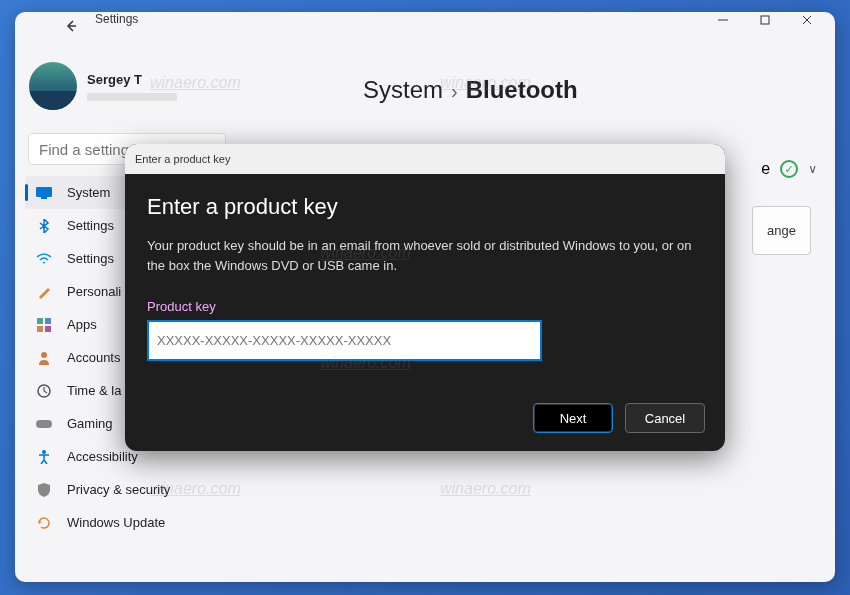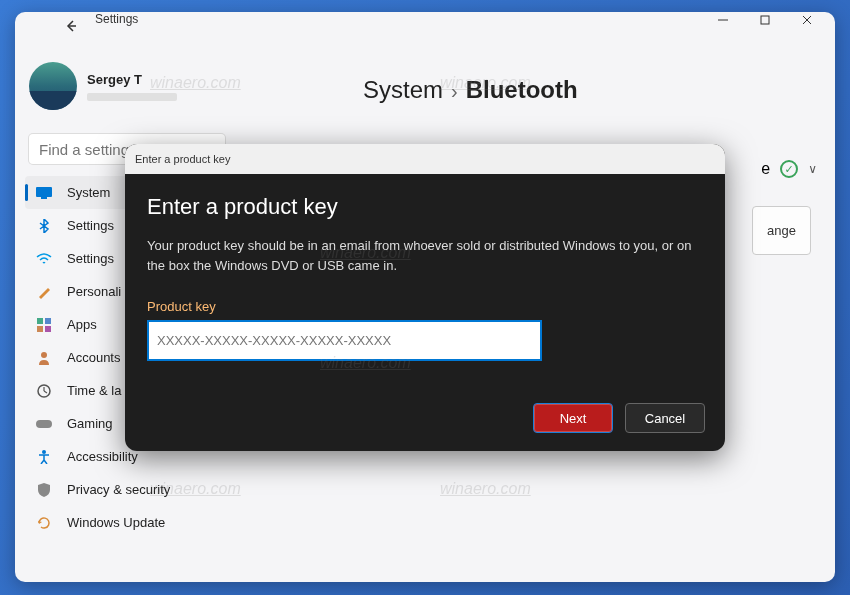--- a/index.html
+++ b/index.html
@@ -31,25 +31,25 @@
 .bc-act { font-weight: 700; }
 .content-row { position: absolute; right: 18px; top: 108px; display: flex; align-items: center; gap: 10px; }
 .status-check { width: 18px; height: 18px; border: 2px solid #3aa35a; border-radius: 50%; display: flex; align-items: center; justify-content: center; color: #3aa35a; font-size: 11px; }
 .chevron { color: #555; font-size: 12px; }
 .change-btn { position: absolute; right: 24px; top: 154px; padding: 16px 14px; border: 1px solid #ccc; background: #fdfdfd; border-radius: 4px; font-size: 13px; color: #333; cursor: pointer; }
 .overlay { position: absolute; left: 125px; top: 144px; width: 600px; background: #1e1e1e; border-radius: 12px; box-shadow: 0 8px 30px rgba(0,0,0,0.5); overflow: hidden; }
 .ovl-title { height: 30px; background: #f0f0f0; display: flex; align-items: center; padding: 0 10px; font-size: 11px; color: #333; }
 .ovl-body { padding: 20px 22px 18px 22px; }
 .ovl-h { font-size: 22px; color: #fff; font-weight: 400; margin-bottom: 16px; }
 .ovl-desc { font-size: 13px; color: #ddd; line-height: 1.5; margin-bottom: 24px; }
-.ovl-label { font-size: 13px; color: #fdba74; margin-bottom: 6px; }
+.ovl-label { font-size: 13px; color: #f0abfc; margin-bottom: 6px; }
 .ovl-input { width: 395px; height: 41px; border: 2px solid #0078d4; background: #fff; padding: 0 8px; font-size: 13px; color: #888; }
 .ovl-btns { display: flex; justify-content: flex-end; gap: 12px; margin-top: 42px; margin-right: -2px; }
 .ovl-btn { width: 80px; height: 30px; border-radius: 4px; font-size: 13px; cursor: pointer; display: flex; align-items: center; justify-content: center; border: 1px solid transparent; }
-.btn-next { background: #b91c1c; color: #fff; border: 1px solid #1a7fd8; box-shadow: inset 0 0 0 1px rgba(255,255,255,0.2); margin-left: 30px; }
+.btn-next { background: #000000; color: #fff; border: 1px solid #1a7fd8; box-shadow: inset 0 0 0 1px rgba(255,255,255,0.2); margin-left: 30px; }
 .btn-cancel { background: #2a2a2a; color: #fff; border: 1px solid #666; }
 .watermark { position: absolute; font-size: 16px; color: rgba(120,120,120,0.2); font-style: italic; pointer-events: none; text-decoration: underline; }
 .wm1 { top: 74px; left: 150px; }
 .wm2 { top: 74px; left: 440px; }
 .wm3 { top: 244px; left: 320px; }
 .wm4 { top: 354px; left: 320px; }
 .wm5 { top: 480px; left: 150px; }
 .wm6 { top: 480px; left: 440px; }
 </style>
 </head>

